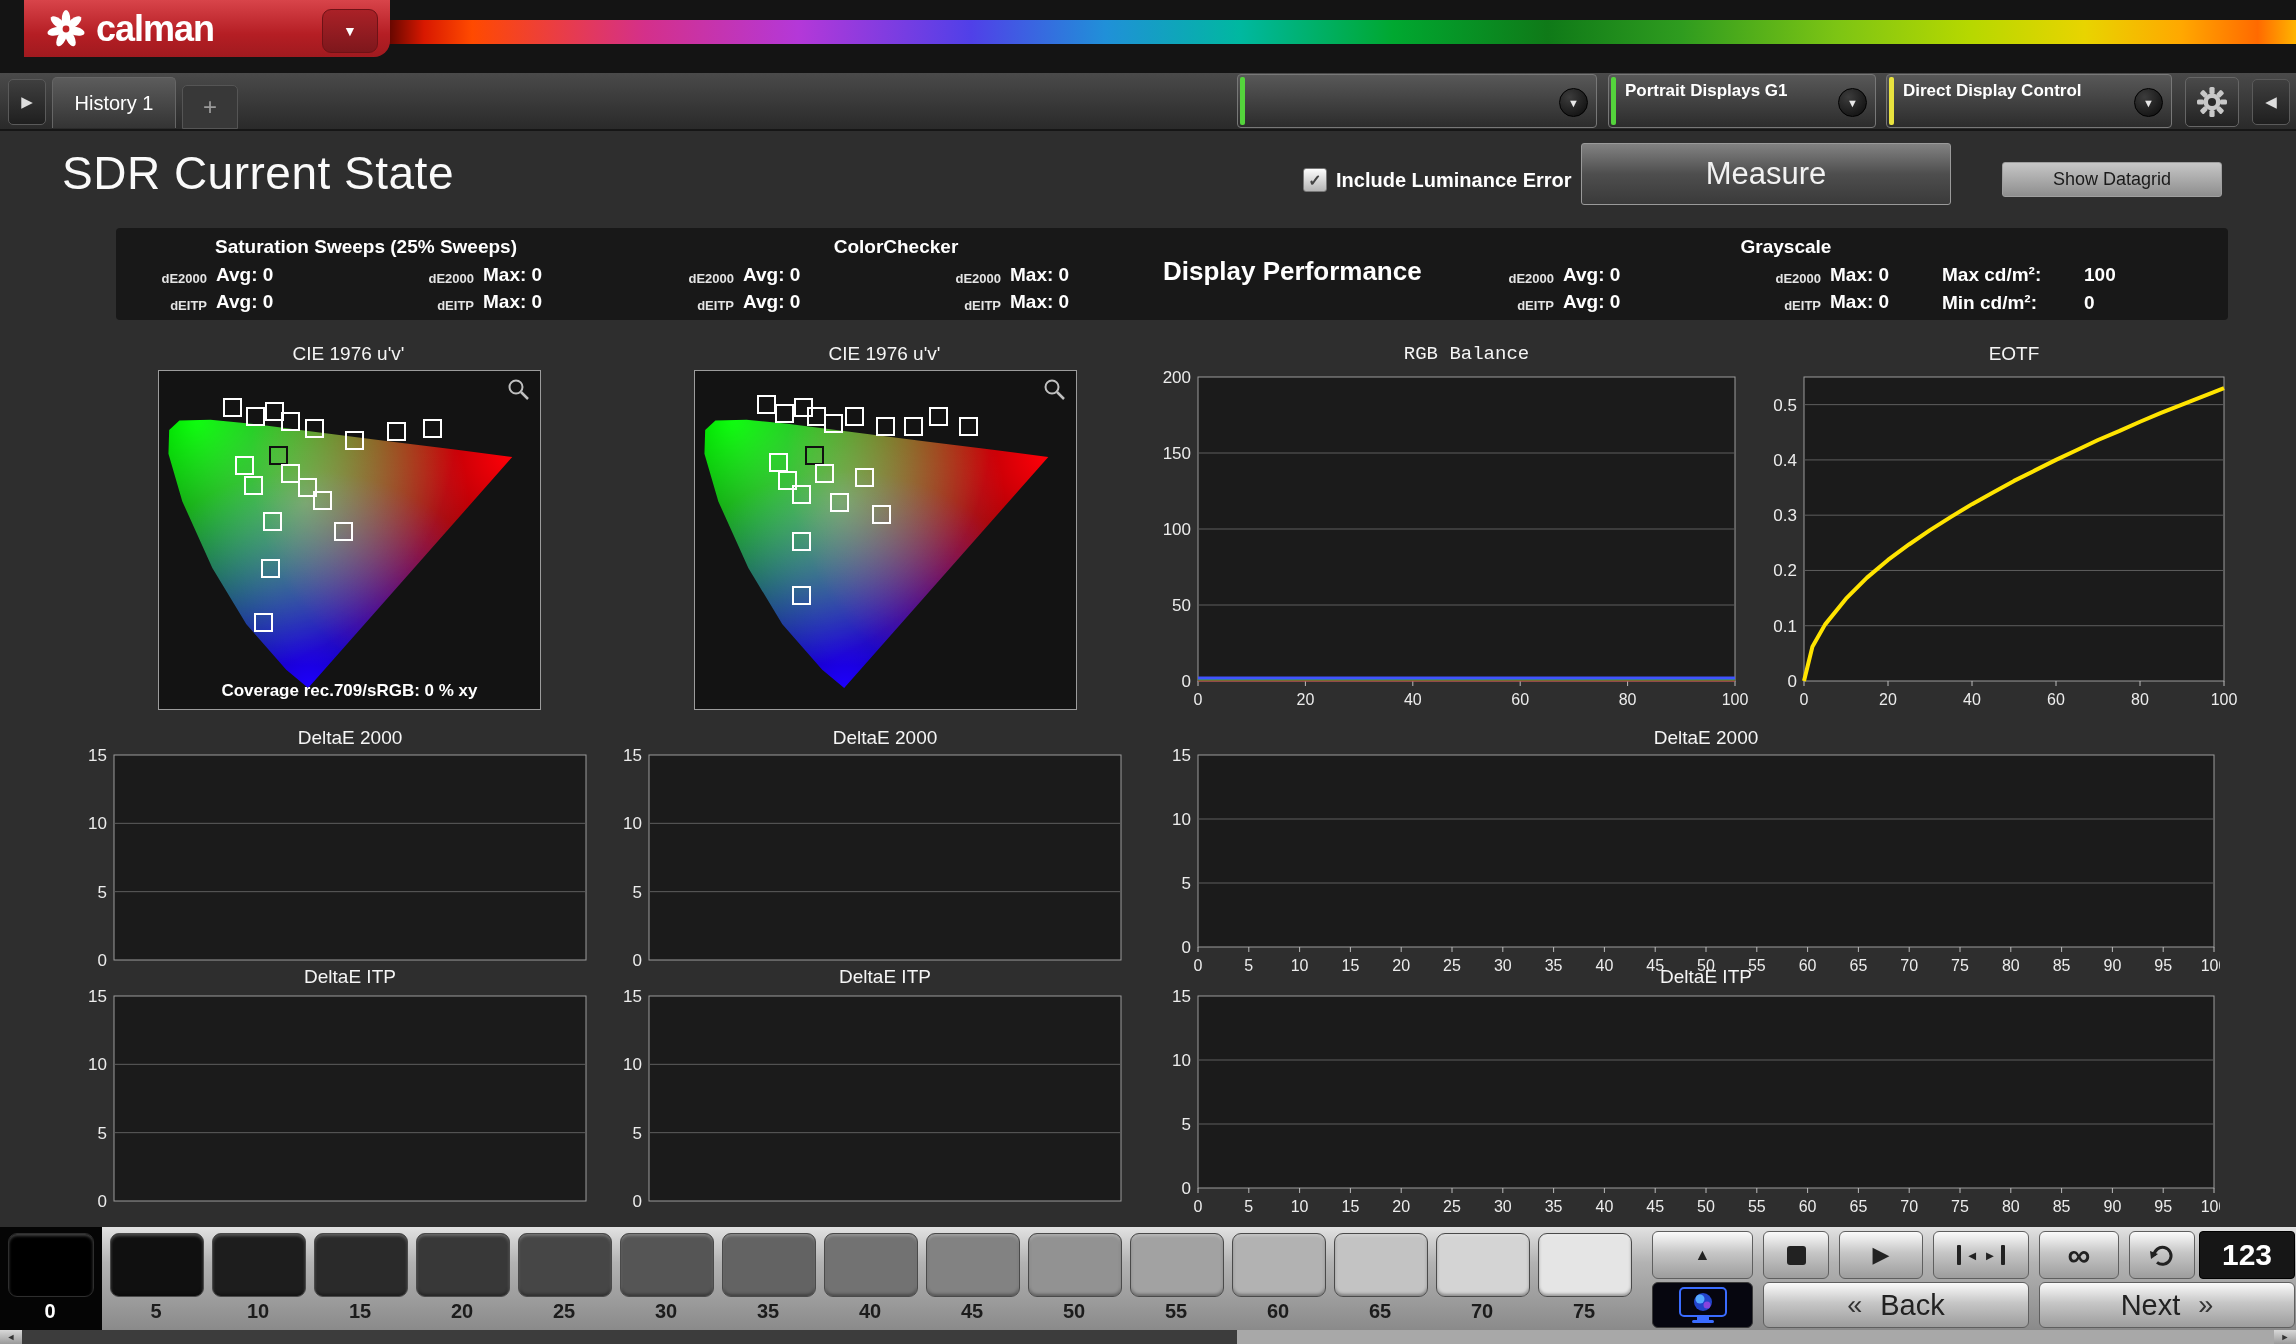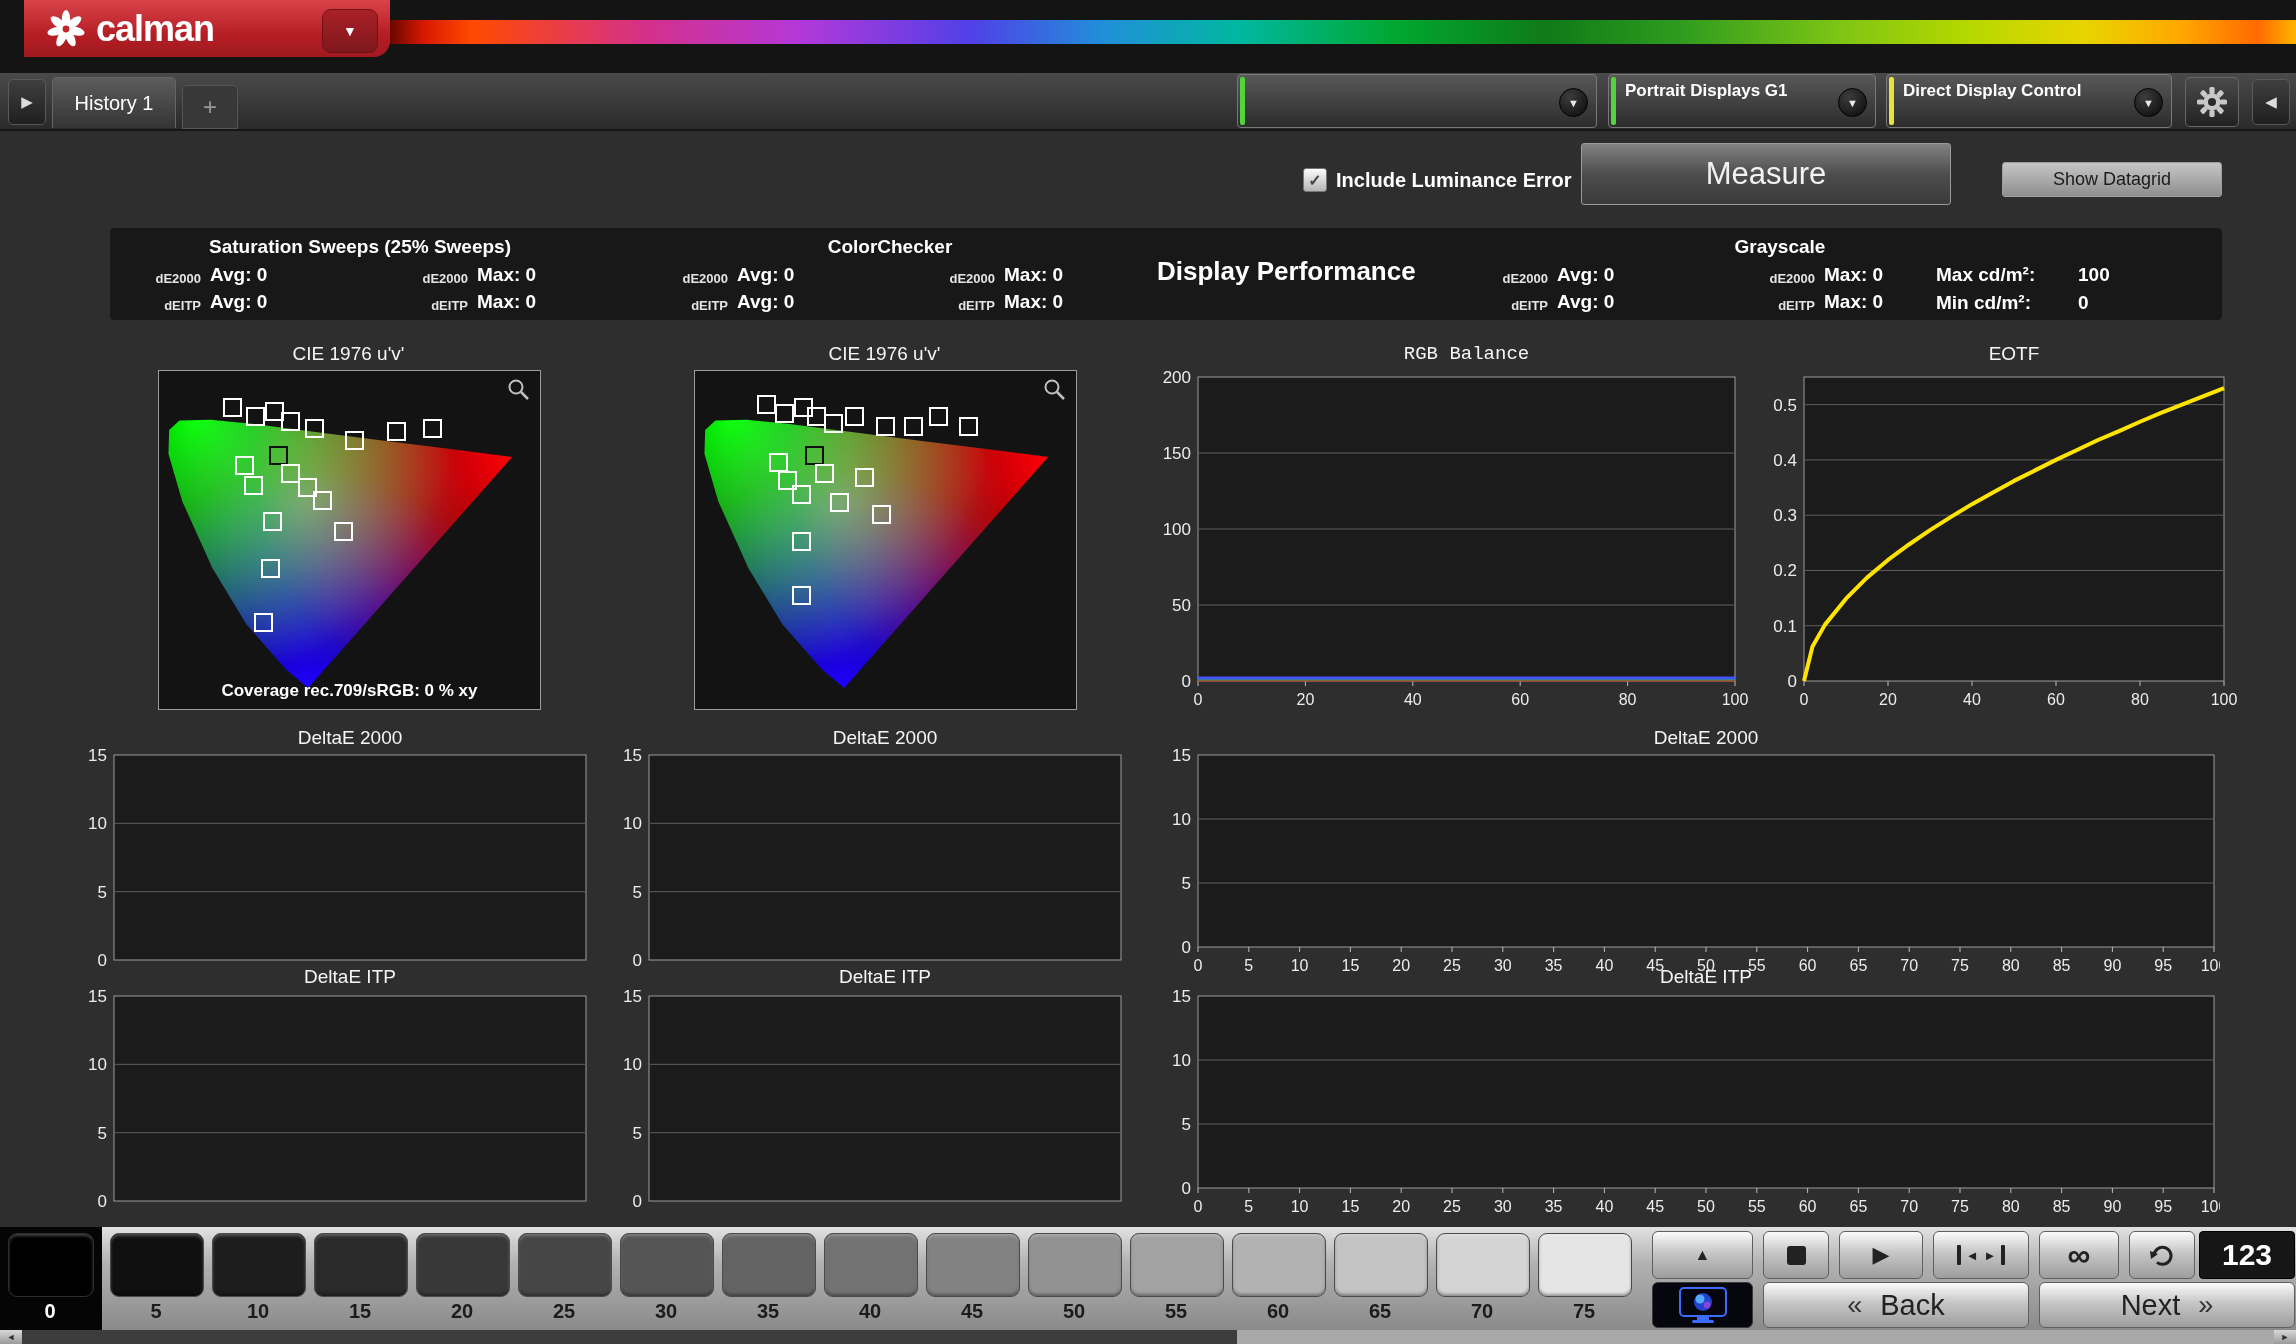--- a/index.html
+++ b/index.html
@@ -60,21 +60,21 @@
     display:flex;align-items:center;justify-content:center;color:#444;font-size:16px;font-weight:bold;cursor:pointer;}
   #lum-label{position:absolute;left:1336px;top:169px;font-size:20px;font-weight:bold;color:#fff;}
   #measure-btn{position:absolute;left:1581px;top:143px;width:368px;height:60px;
     background:linear-gradient(180deg,#828282,#4e4e4e 50%,#3a3a3a);border:1px solid #9a9a9a;border-radius:3px;
     display:flex;align-items:center;justify-content:center;font-size:31px;color:#f2f2f2;cursor:pointer;}
   #datagrid-btn{position:absolute;left:2002px;top:162px;width:218px;height:33px;
     background:linear-gradient(180deg,#c6c6c6,#8e8e8e);border:1px solid #9f9f9f;border-radius:3px;
     display:flex;align-items:center;justify-content:center;font-size:18px;color:#1a1a1a;cursor:pointer;}
 
   
-  #stats-panel{position:absolute;left:110px;top:228px;width:2112px;height:92px;background:#181818;border-radius:4px;}
+  #stats-panel{position:absolute;left:116px;top:228px;width:2112px;height:92px;background:#181818;border-radius:4px;}
   .stat-title{position:absolute;top:8px;text-align:center;font-size:19px;font-weight:bold;color:#fff;white-space:nowrap;}
   .stat-rows{position:absolute;top:36px;display:flex;flex-direction:column;gap:5px;}
   .stat-row{display:flex;align-items:flex-end;height:22px;}
   .stat-row .sl{width:66px;text-align:right;padding-right:9px;font-size:13px;font-weight:bold;color:#e4e4e4;}
   .stat-row .sv{width:150px;font-size:19px;font-weight:bold;color:#fff;}
   .stat-row .sep{margin-left:42px;}
   #st-title-0{left:30px;width:440px;} #st-rows-0{left:25px;}
   #st-title-1{left:560px;width:440px;} #st-rows-1{left:552px;}
   #st-title-2{left:1450px;width:440px;} #st-rows-2{left:1372px;}
   #display-perf{position:absolute;left:1047px;top:28px;font-size:26px;font-weight:bold;color:#fff;}
@@ -236,20 +236,21 @@
           <rect x="-2.6" y="-15" width="5.2" height="7" rx="1.5" transform="rotate(315)"></rect>
         </g>
         <circle r="4" fill="#2a2a2a"></circle>
       </svg>
     </div>
     <div class="edge-btn" id="edge-right">
       <span>◀</span>
     </div>
   </div>
 
+  <div id="page-title">SDR Current State</div>
   <div id="lum-check">
     <span>✓</span>
   </div>
   <div id="lum-label">Include Luminance Error</div>
   <div id="measure-btn">
     <span>Measure</span>
   </div>
   <div id="datagrid-btn">
     <span>Show Datagrid</span>
   </div>

